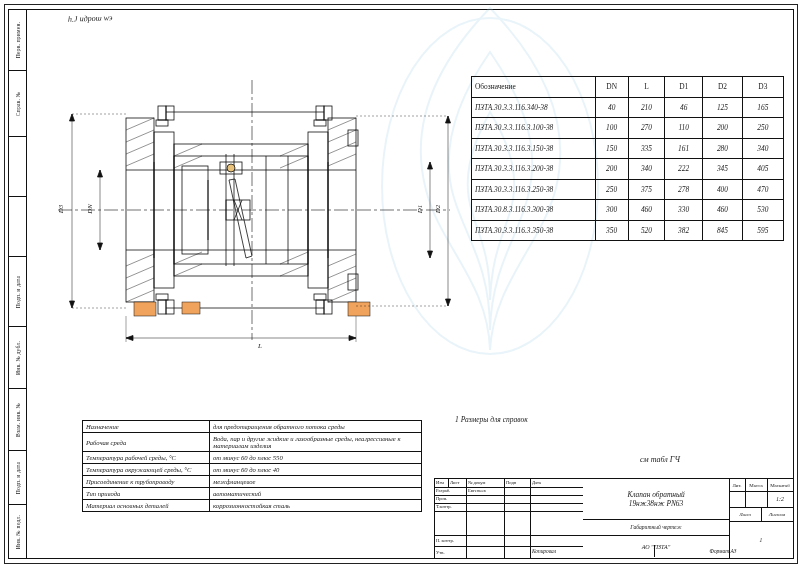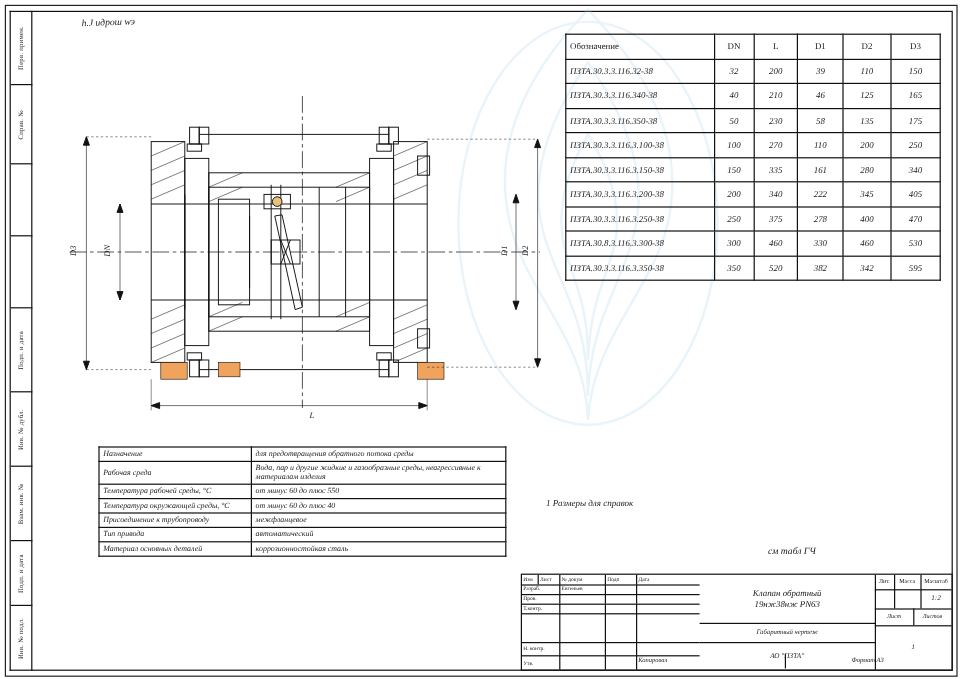--- a/index.html
+++ b/index.html
@@ -13,21 +13,21 @@
   .lcol{position:absolute;left:8px;top:9px;width:18px;height:548px;border:1.2px solid #111;border-right:none;}
   .lcell{position:absolute;left:0;width:18px;border-top:1px solid #111;}
   .lcell:first-child{border-top:none;}
   .vtext{position:absolute;left:50%;top:50%;transform:translate(-50%,-50%) rotate(-90deg);
          white-space:nowrap;font-size:5.6px;letter-spacing:.2px;}
 
   
   .wm{position:absolute;left:370px;top:0px;width:240px;height:360px;opacity:.25;pointer-events:none;}
 
   
-  table{border-collapse:collapse;}
+  table{border-collapse:collapse;margin-top:48px;}
   td,th{border:.8px solid #111;font-weight:normal;text-align:left;}
 
   
   #spec{position:absolute;left:471px;top:28px;width:313px;font-size:7.4px;}
   #spec td,#spec th{height:19.5px;padding:0 3px;font-style:italic;}
   #spec th{font-style:normal;text-align:center;}
   #spec td.desig{width:128px;font-style:italic;}
   #spec td.num{text-align:center;}
   #spec tr th:nth-child(1){text-align:left;}
 
@@ -249,44 +249,28 @@
         <th style="width:128px;">Обозначение</th>
         <th style="width:30px;">DN</th>
         <th style="width:34px;">L</th>
         <th style="width:36px;">D1</th>
         <th style="width:38px;">D2</th>
         <th style="width:40px;">D3</th>
       </tr>
     </thead>
     <tbody id="spec-body">
         <tr>
-          <td class="desig">ПЗТА.30.3.3.116.32-38</td>
-          <td class="num">32</td>
-          <td class="num">200</td>
-          <td class="num">39</td>
-          <td class="num">110</td>
-          <td class="num">150</td>
-        </tr>
-        <tr>
           <td class="desig">ПЗТА.30.3.3.116.340-38</td>
           <td class="num">40</td>
           <td class="num">210</td>
           <td class="num">46</td>
           <td class="num">125</td>
           <td class="num">165</td>
         </tr>
         <tr>
-          <td class="desig">ПЗТА.30.3.3.116.350-38</td>
-          <td class="num">50</td>
-          <td class="num">230</td>
-          <td class="num">58</td>
-          <td class="num">135</td>
-          <td class="num">175</td>
-        </tr>
-        <tr>
           <td class="desig">ПЗТА.30.3.3.116.3.100-38</td>
           <td class="num">100</td>
           <td class="num">270</td>
           <td class="num">110</td>
           <td class="num">200</td>
           <td class="num">250</td>
         </tr>
         <tr>
           <td class="desig">ПЗТА.30.3.3.116.3.150-38</td>
           <td class="num">150</td>
@@ -317,21 +301,21 @@
           <td class="num">460</td>
           <td class="num">330</td>
           <td class="num">460</td>
           <td class="num">530</td>
         </tr>
         <tr>
           <td class="desig">ПЗТА.30.3.3.116.3.350-38</td>
           <td class="num">350</td>
           <td class="num">520</td>
           <td class="num">382</td>
-          <td class="num">342</td>
+          <td class="num">845</td>
           <td class="num">595</td>
         </tr>
       </tbody>
   </table>
 
   <table id="tech">
     <tbody id="tech-body">
         <tr>
           <td class="k">Назначение</td>
           <td>для предотвращения обратного потока среды</td>

